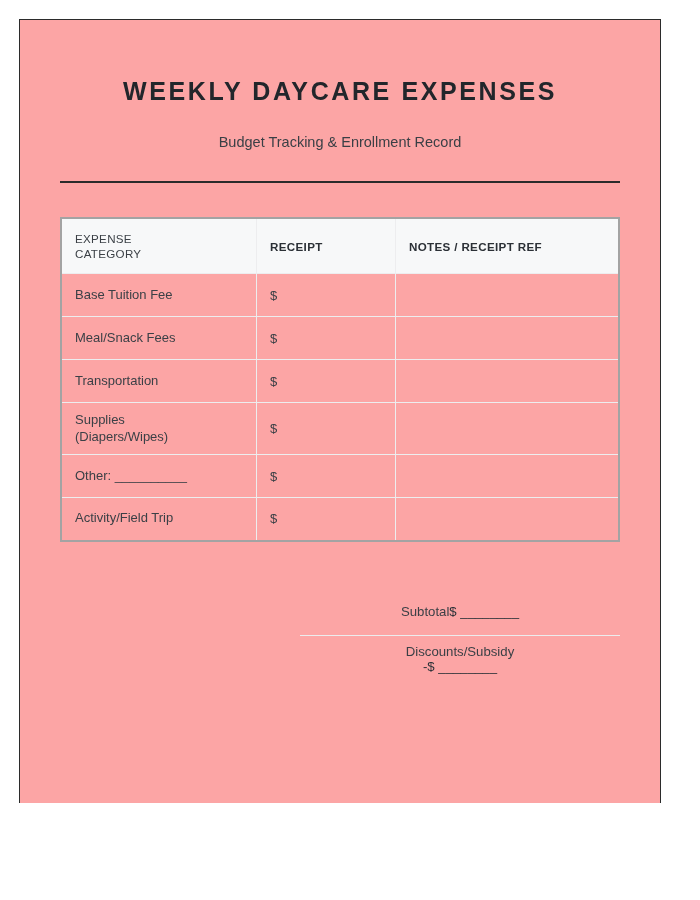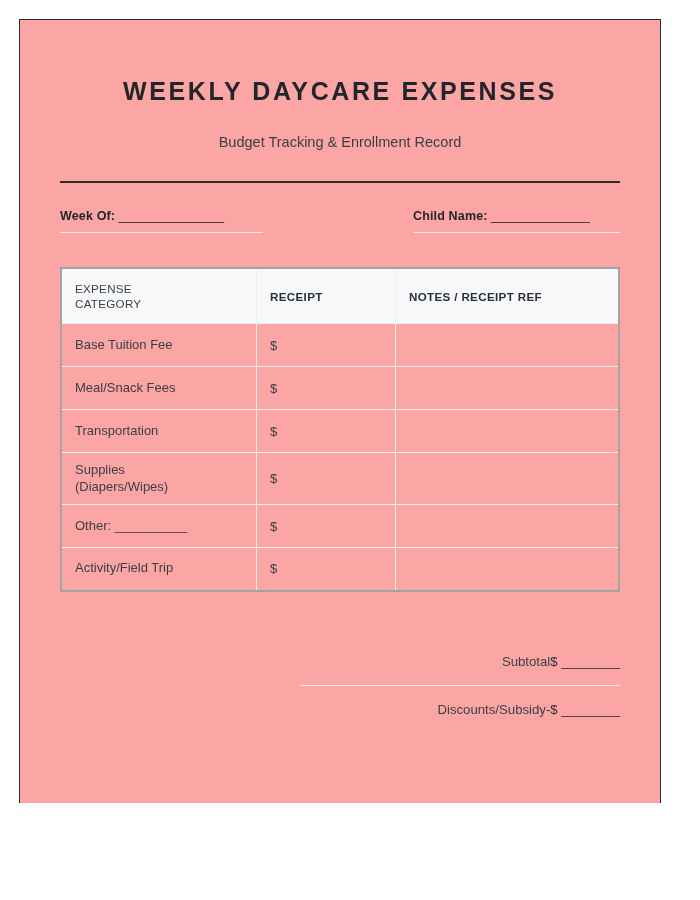--- a/index.html
+++ b/index.html
@@ -126,55 +126,45 @@
 
   
   .totals {
     margin-top: 46px;
     margin-left: 240px;
     width: 320px;
   }
   .total-row {
     display: flex;
     align-items: center;
-    justify-content: flex-end;
+    justify-content: center;
     height: 47px;
     border-bottom: 1px solid #ececee;
     font-size: 13.2px;
     color: #3b4046;
   }
-  .total-row.last { border-bottom: none; }
+  .total-row.last { border-bottom: none; flex-direction: column; }
   .total-label { white-space: nowrap; }
   .total-value {
     white-space: nowrap;
     color: #2d3238;
   }
 </style>
 </head>
 <body>
 
 <div class="page">
   <div class="page-inner">
 
     <h1 class="doc-title">WEEKLY DAYCARE EXPENSES</h1>
 
     <h2 class="doc-subtitle">Budget Tracking &amp; Enrollment Record</h2>
 
     <div class="title-rule"></div>
 
-    <div class="meta-row">
-      <div class="meta-field left">
-        <span class="meta-label">Week Of:</span>
-        <span class="meta-blank">________________</span>
-      </div>
-      <div class="meta-field right">
-        <span class="meta-label">Child Name:</span>
-        <span class="meta-blank">_______________</span>
-      </div>
-    </div>
 
     <table class="expense-table">
       <thead>
         <tr>
           <th class="col-cat">EXPENSE<br>CATEGORY</th>
           <th class="col-budg">RECEIPT</th>
           <th class="col-notes">NOTES / RECEIPT REF</th>
         </tr>
       </thead>
       <tbody>

